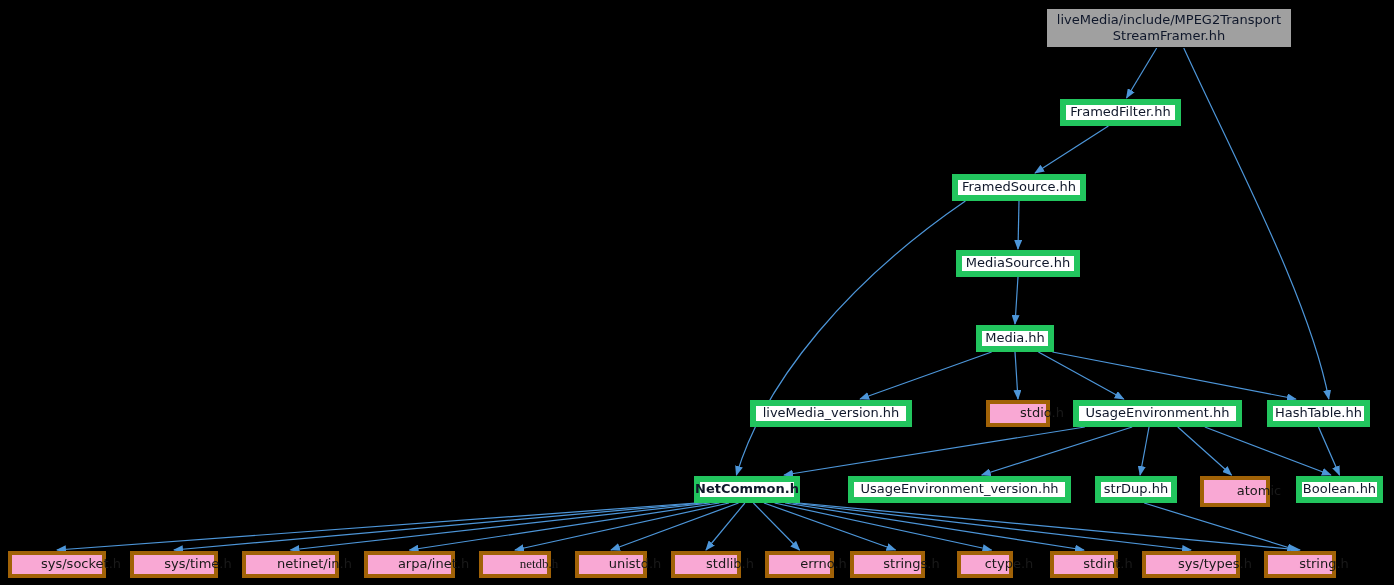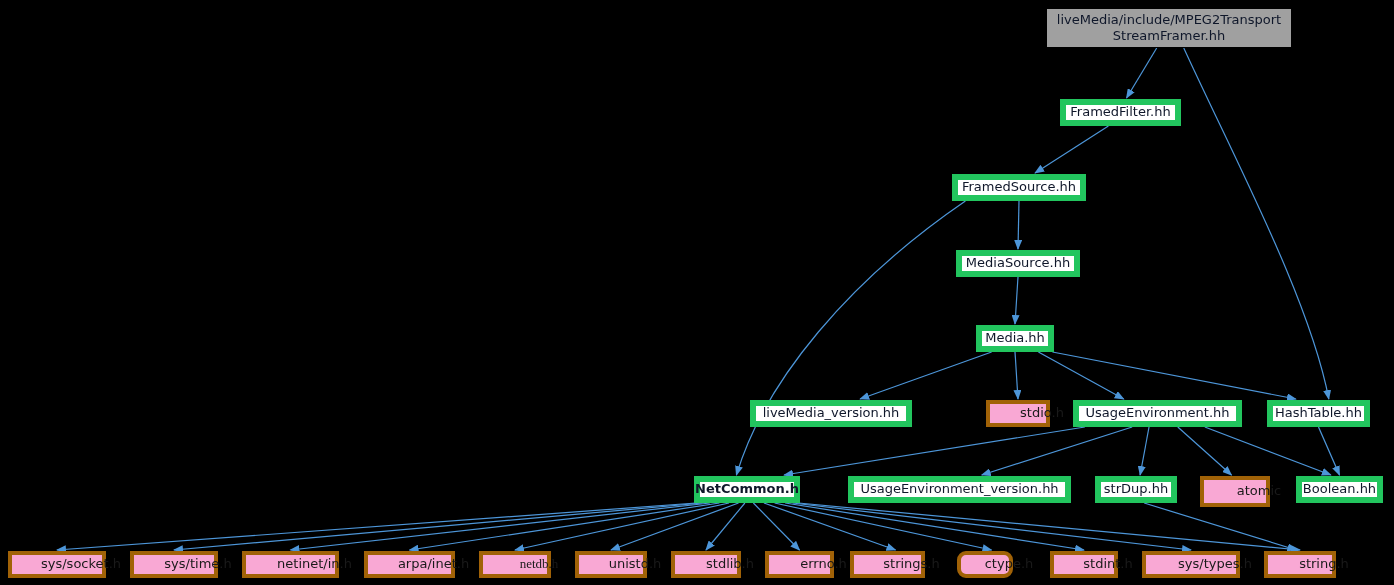--- a/index.html
+++ b/index.html
@@ -131,21 +131,21 @@
       </div>
       <div class="node system" style="left: 671px; top: 551px; width: 70px; height: 27px;">
         <span>stdlib.h</span>
       </div>
       <div class="node system" style="left: 765px; top: 551px; width: 69px; height: 27px;">
         <span>errno.h</span>
       </div>
       <div class="node system" style="left: 850px; top: 551px; width: 75px; height: 27px;">
         <span>strings.h</span>
       </div>
-      <div class="node system" style="left: 957px; top: 551px; width: 51px; height: 27px; border-radius: 9px;">
+      <div class="node system" style="left: 957px; top: 551px; width: 51px; height: 27px;">
         <span>ctype.h</span>
       </div>
       <div class="node system" style="left: 1050px; top: 551px; width: 68px; height: 27px;">
         <span>stdint.h</span>
       </div>
       <div class="node system" style="left: 1142px; top: 551px; width: 98px; height: 27px;">
         <span>sys/types.h</span>
       </div>
       <div class="node system" style="left: 1264px; top: 551px; width: 72px; height: 27px;">
         <span>string.h</span>

